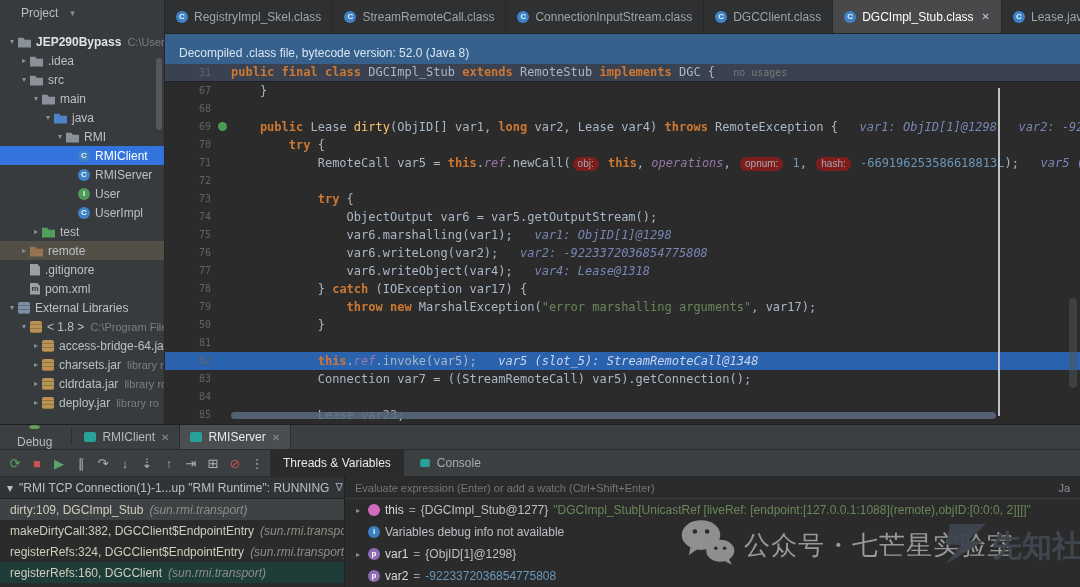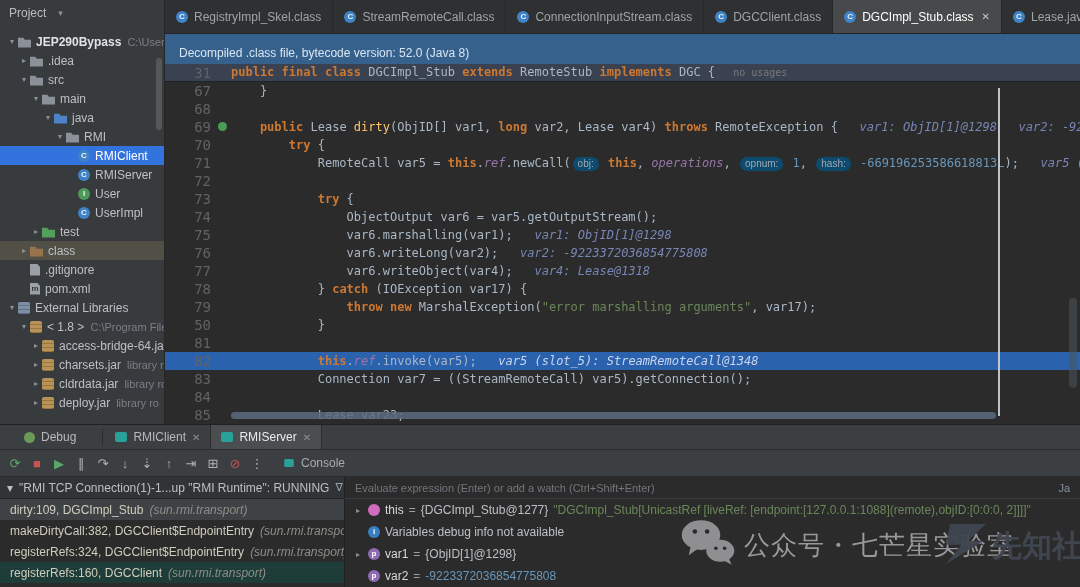--- a/index.html
+++ b/index.html
@@ -9,21 +9,21 @@
     background:var(--editor-bg,#2b2b2b);
     font-family:"Liberation Sans","DejaVu Sans",sans-serif;
     -webkit-font-smoothing:antialiased;
   }
   #app { position:relative; width:1080px; height:587px; overflow:hidden; }
 
   
   #left-panel { position:absolute; left:0; top:0; width:165px; height:424px;
     background:#383b3d; border-right:1px solid #242627; z-index:2; overflow:hidden; }
   #project-header { height:26px; display:flex; align-items:center; gap:12px;
-    padding:0 9px; color:#b9bdc1; font-size:12px; }
+    padding:0 9px; color:#b9bdc1; font-size:12px;margin-left:12px; }
   #project-header .hchev { font-size:9px; color:#8b9196; }
   #project-tree { position:absolute; top:32px; left:0; right:0; bottom:0; }
   .trow { display:flex; align-items:center; height:19px; font-size:12px;
     color:#bcc0c5; white-space:nowrap; overflow:hidden; }
   .trow .tchev { width:12px; flex:none; color:#8b9196; font-size:8px; text-align:center; }
   .trow .extra { color:#7a7f85; margin-left:6px; font-size:11px; }
   .trow.bold .tlabel { font-weight:bold; color:#dfe2e6; }
   .trow.sel-primary { background:var(--selection-blue,#3273de); color:#fff; }
   .trow.sel-inactive { background:#514f46; }
   .t-ic { width:13px; height:12px; flex:none; margin-right:5px; display:inline-flex;
@@ -54,52 +54,52 @@
   .tab.active { background:#47494b; color:#ffffff; }
   .cicon { width:12px; height:12px; flex:none; border-radius:50%; background:#3f82c6;
     color:#eaf2fa; font:700 8px/12px "Liberation Sans",sans-serif; text-align:center; }
   .tclose { font-size:10px; color:#c6c9cc; margin-left:2px; }
   #notification { height:38px; background:var(--notification-bg,#35618c); color:#d9e6f3;
     font-size:12px; display:flex; align-items:center; padding:7px 14px; }
   #code { position:absolute; top:58px; left:0; right:0; bottom:0; overflow:hidden;
     padding-top:6px; font:12px/18px "DejaVu Sans Mono","Liberation Mono",monospace; }
   .cl { display:flex; height:18px; align-items:center; }
   .cl .ln { width:52px; flex:none; text-align:right; padding-right:6px;
-    color:var(--line-number,#606366); font-size:14px; }
+    color:var(--line-number,#606366); font-size:10px; }
   .cl .gut { width:14px; flex:none; position:relative; height:100%; }
   .gmark { position:absolute; left:1px; top:4px; width:9px; height:9px; border-radius:50%;
     background:#499c54; }
   .cl .ct { flex:1; white-space:pre; overflow:hidden; color:var(--plain,#a9b7c6); }
   .cl.decl { background:var(--decl-line-bg,#3a4150); border-bottom:1px solid #1e2126; }
   .cl.exec { background:var(--exec-line-bg,#2b62ae); }
   .tk-kw  { color:var(--keyword,#cc7832); font-weight:bold; }
   .tk-pl  { color:var(--plain,#a9b7c6); }
   .tk-mth { color:var(--method,#ffc66b); }
   .tk-fld { color:var(--field,#9876aa); font-style:italic; }
   .tk-str { color:var(--string,#6a8759); }
   .tk-num { color:var(--number,#6897bb); }
   .tk-hint{ color:var(--hint,#7886b5); font-style:italic; }
   .cl.exec .tk-hint { color:#c9d5f0; }
   .tk-dim { color:var(--comment-dim,#7a7a7a); font-size:10px;margin-top:17px; }
-  .tk-chip{ display:inline-block; background:#0c4a6e; color:#a3a8b1; border-radius:8px;
+  .tk-chip{ display:inline-block; background:#7f1d1d; color:#a3a8b1; border-radius:8px;
     padding:0 5px; margin:0 2px; font:10px/14px "Liberation Sans",sans-serif;
     vertical-align:middle;text-align:center; }
   #vline { position:absolute; left:833px; top:30px; bottom:8px; width:2px;
     background:#d0d3d6; opacity:.9; z-index:3; }
   #hscroll { position:absolute; left:66px; right:84px; bottom:5px; height:7px;
     background:#5a6b80; border-radius:4px; opacity:.85; z-index:3; }
   #vscroll { position:absolute; right:3px; top:240px; height:90px; width:8px;
     background:#4c535a; border-radius:4px; opacity:.55; z-index:3; }
 
   
   #debug { position:absolute; left:0; top:424px; right:0; bottom:0;
     background:#2b2b2b; border-top:1px solid #1e2021; z-index:2; }
   #debug-tabs { height:25px; background:#3c3f41; display:flex; align-items:stretch;
     font-size:12px; color:#b6b9bd; border-bottom:1px solid #2a2c2e; }
-  .dbg-title { display:flex; align-items:center; gap:6px; padding:0 24px; }
+  .dbg-title { display:flex; align-items:center; gap:6px; padding:0 17px;flex-direction:column; }
   .dbg-ic { width:11px; height:11px; border-radius:50%; background:#6a9a57; }
   .dsep { width:1px; background:#2a2c2e; margin:4px 2px; }
   .sess-tab { display:flex; align-items:center; gap:6px; padding:0 10px;
     border-right:1px solid #2a2c2e; }
   .sess-tab.active { background:#4b4e50; color:#e9ebed; }
   .console-ic { width:12px; height:10px; background:#2aa198; border-radius:2px; flex:none; }
   .xclose { color:#8b9095; font-size:10px; }
   #debug-toolbar { height:27px; background:#3c3f41; display:flex; align-items:stretch;
     gap:0; padding:0 4px; border-bottom:1px solid #2a2c2e; }
   .tbico { width:22px; display:flex; align-items:center; justify-content:center;
@@ -213,21 +213,21 @@
           <span class="tlabel">UserImpl</span>
         </div>
         <div class="trow" style="padding-left: 30px;">
           <span class="tchev">▸</span>
           <span class="t-ic t-folder-test shape-folder"></span>
           <span class="tlabel">test</span>
         </div>
         <div class="trow sel-inactive" style="padding-left: 18px;">
           <span class="tchev">▸</span>
           <span class="t-ic t-folder-excluded shape-folder"></span>
-          <span class="tlabel">class</span>
+          <span class="tlabel">remote</span>
         </div>
         <div class="trow" style="padding-left: 18px;">
           <span class="tchev"></span>
           <span class="t-ic t-file-ignore"></span>
           <span class="tlabel">.gitignore</span>
         </div>
         <div class="trow" style="padding-left: 18px;">
           <span class="tchev"></span>
           <span class="t-ic t-file-xml">m</span>
           <span class="tlabel">pom.xml</span>
@@ -436,20 +436,23 @@
         <div class="tbico" style="color: rgb(89, 168, 105);">▶</div>
         <div class="tbico" style="color: rgb(175, 177, 179);">∥</div>
         <div class="tbico" style="color: rgb(175, 177, 179);">↷</div>
         <div class="tbico" style="color: rgb(175, 177, 179);">↓</div>
         <div class="tbico" style="color: rgb(175, 177, 179);">⇣</div>
         <div class="tbico" style="color: rgb(175, 177, 179);">↑</div>
         <div class="tbico" style="color: rgb(175, 177, 179);">⇥</div>
         <div class="tbico" style="color: rgb(175, 177, 179);">⊞</div>
         <div class="tbico" style="color: rgb(199, 84, 80);">⊘</div>
         <div class="tbico" style="color: rgb(175, 177, 179);">⋮</div>
+        <div class="view-tab active">
+          <span>Threads &amp; Variables</span>
+        </div>
         <div class="view-tab">
           <span class="console-ic" style="transform: scale(0.8);"></span>
           <span>Console</span>
         </div>
       </div>
     <div id="debug-content">
       <div id="frames-pane">
         <div id="thread-row">
           <span class="hchev">▾</span>
           <span>"RMI TCP Connection(1)-1...up "RMI Runtime": RUNNING</span>

